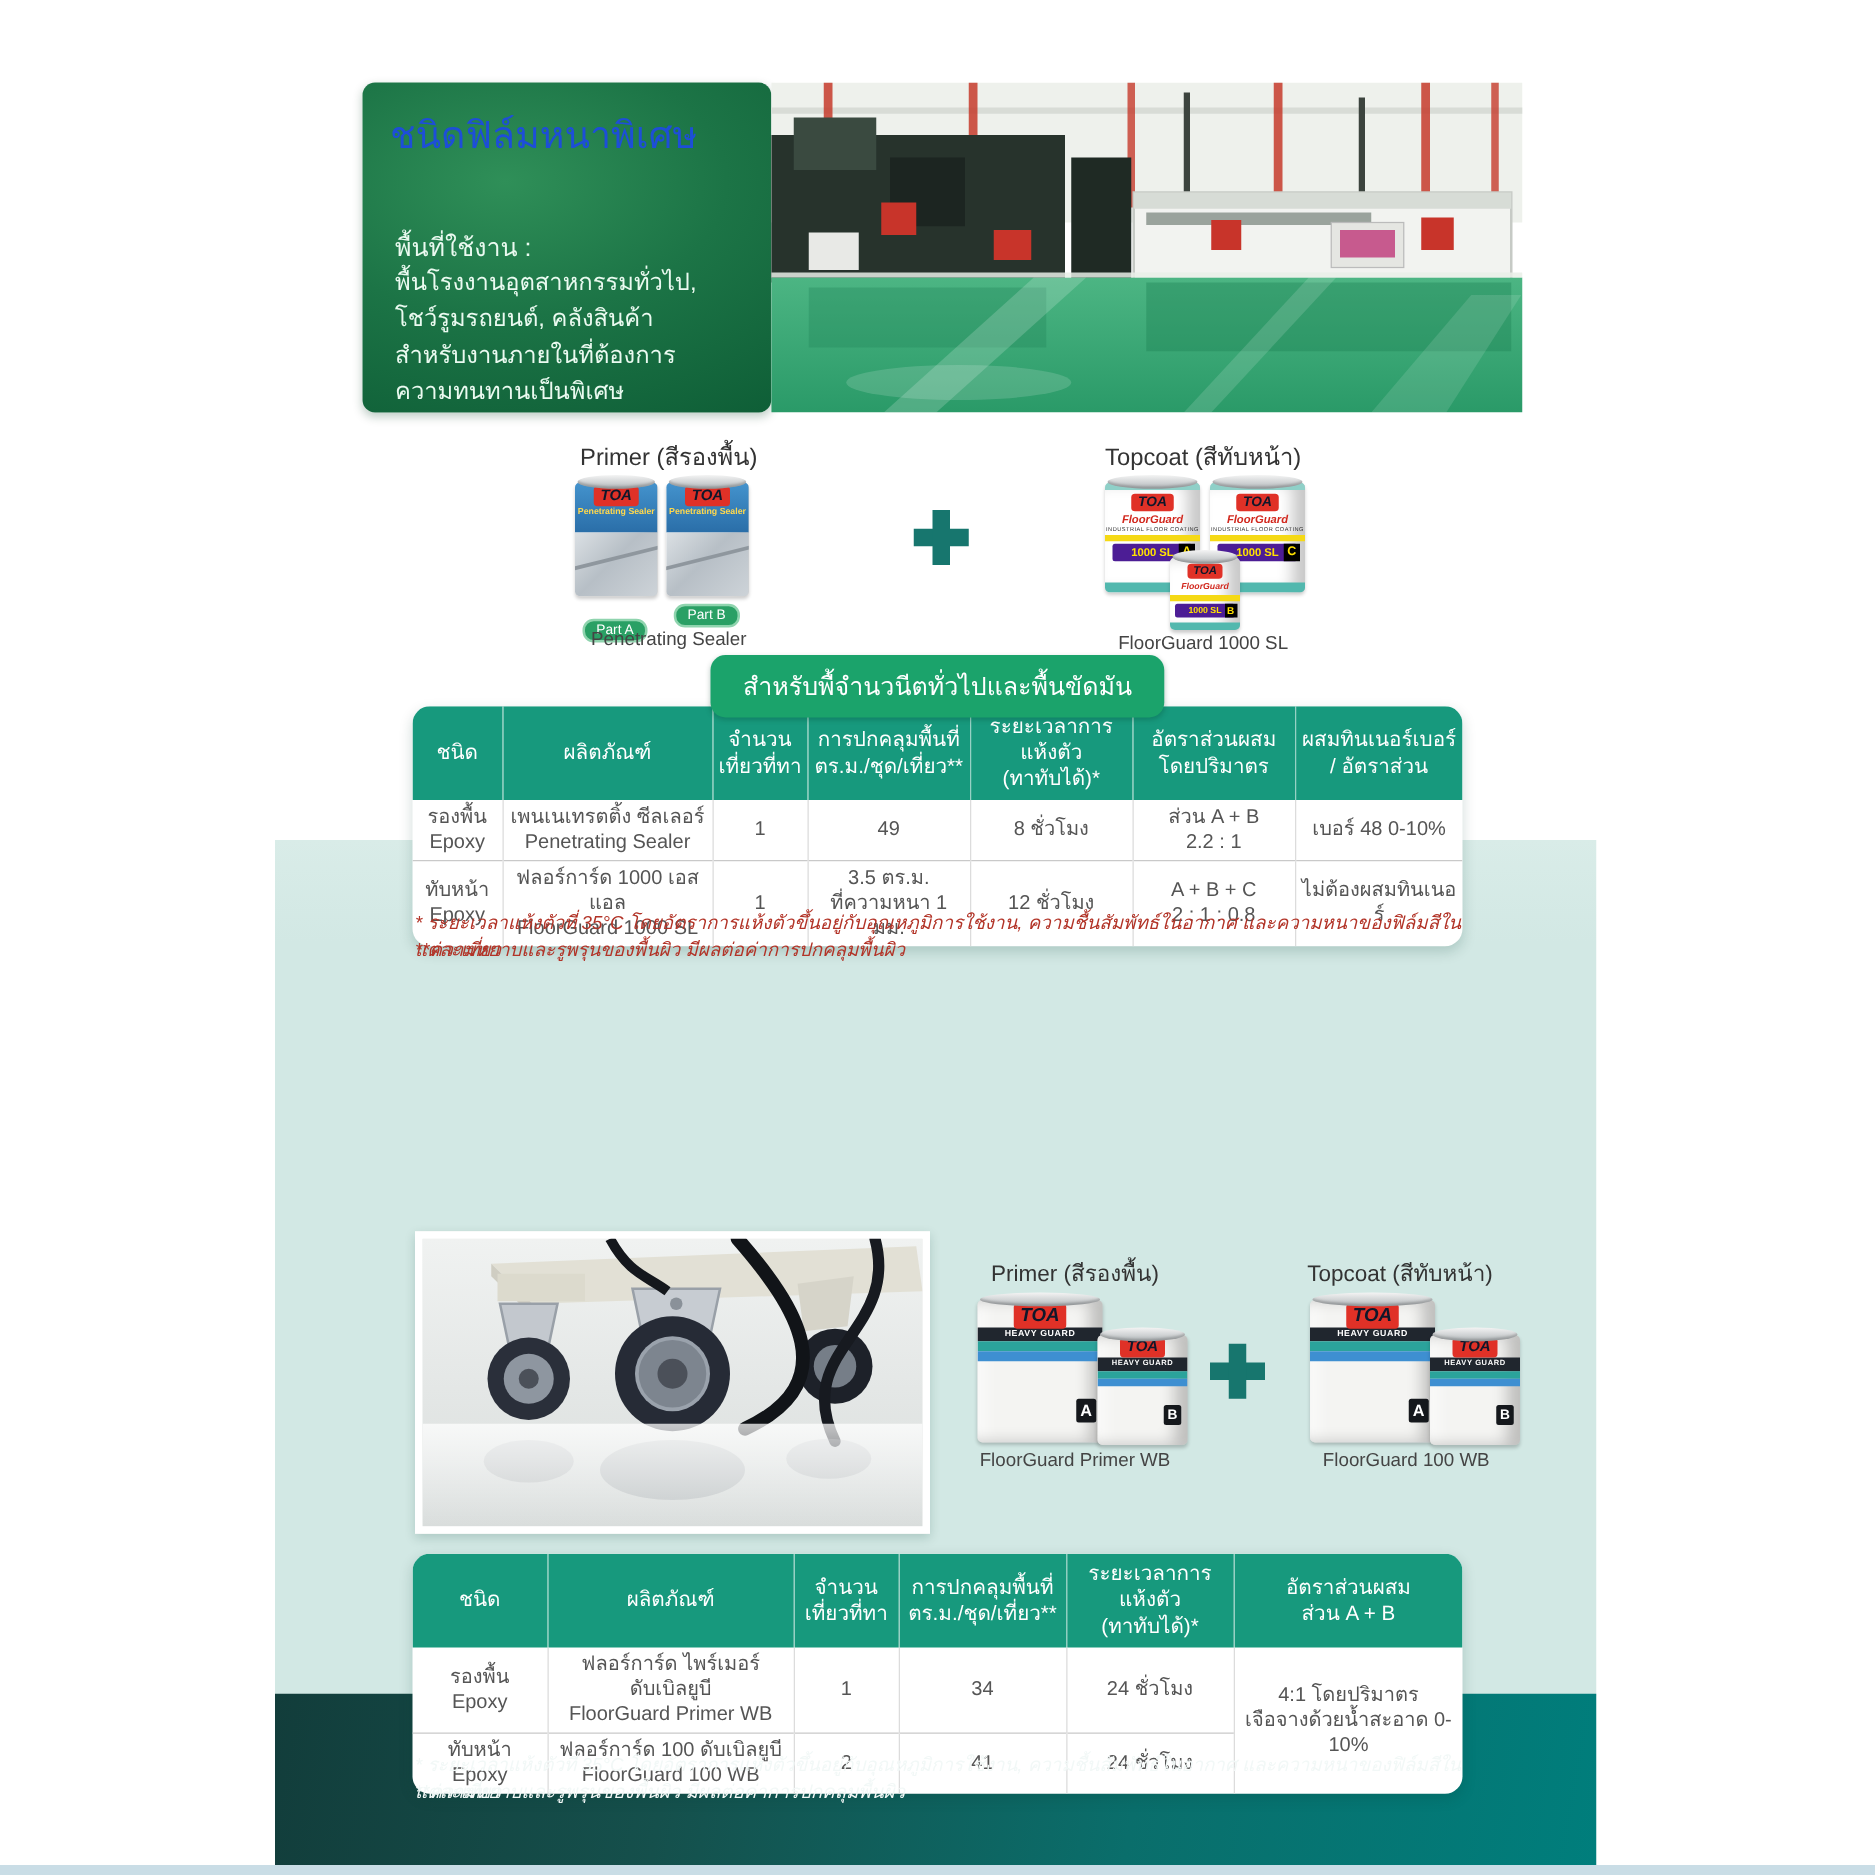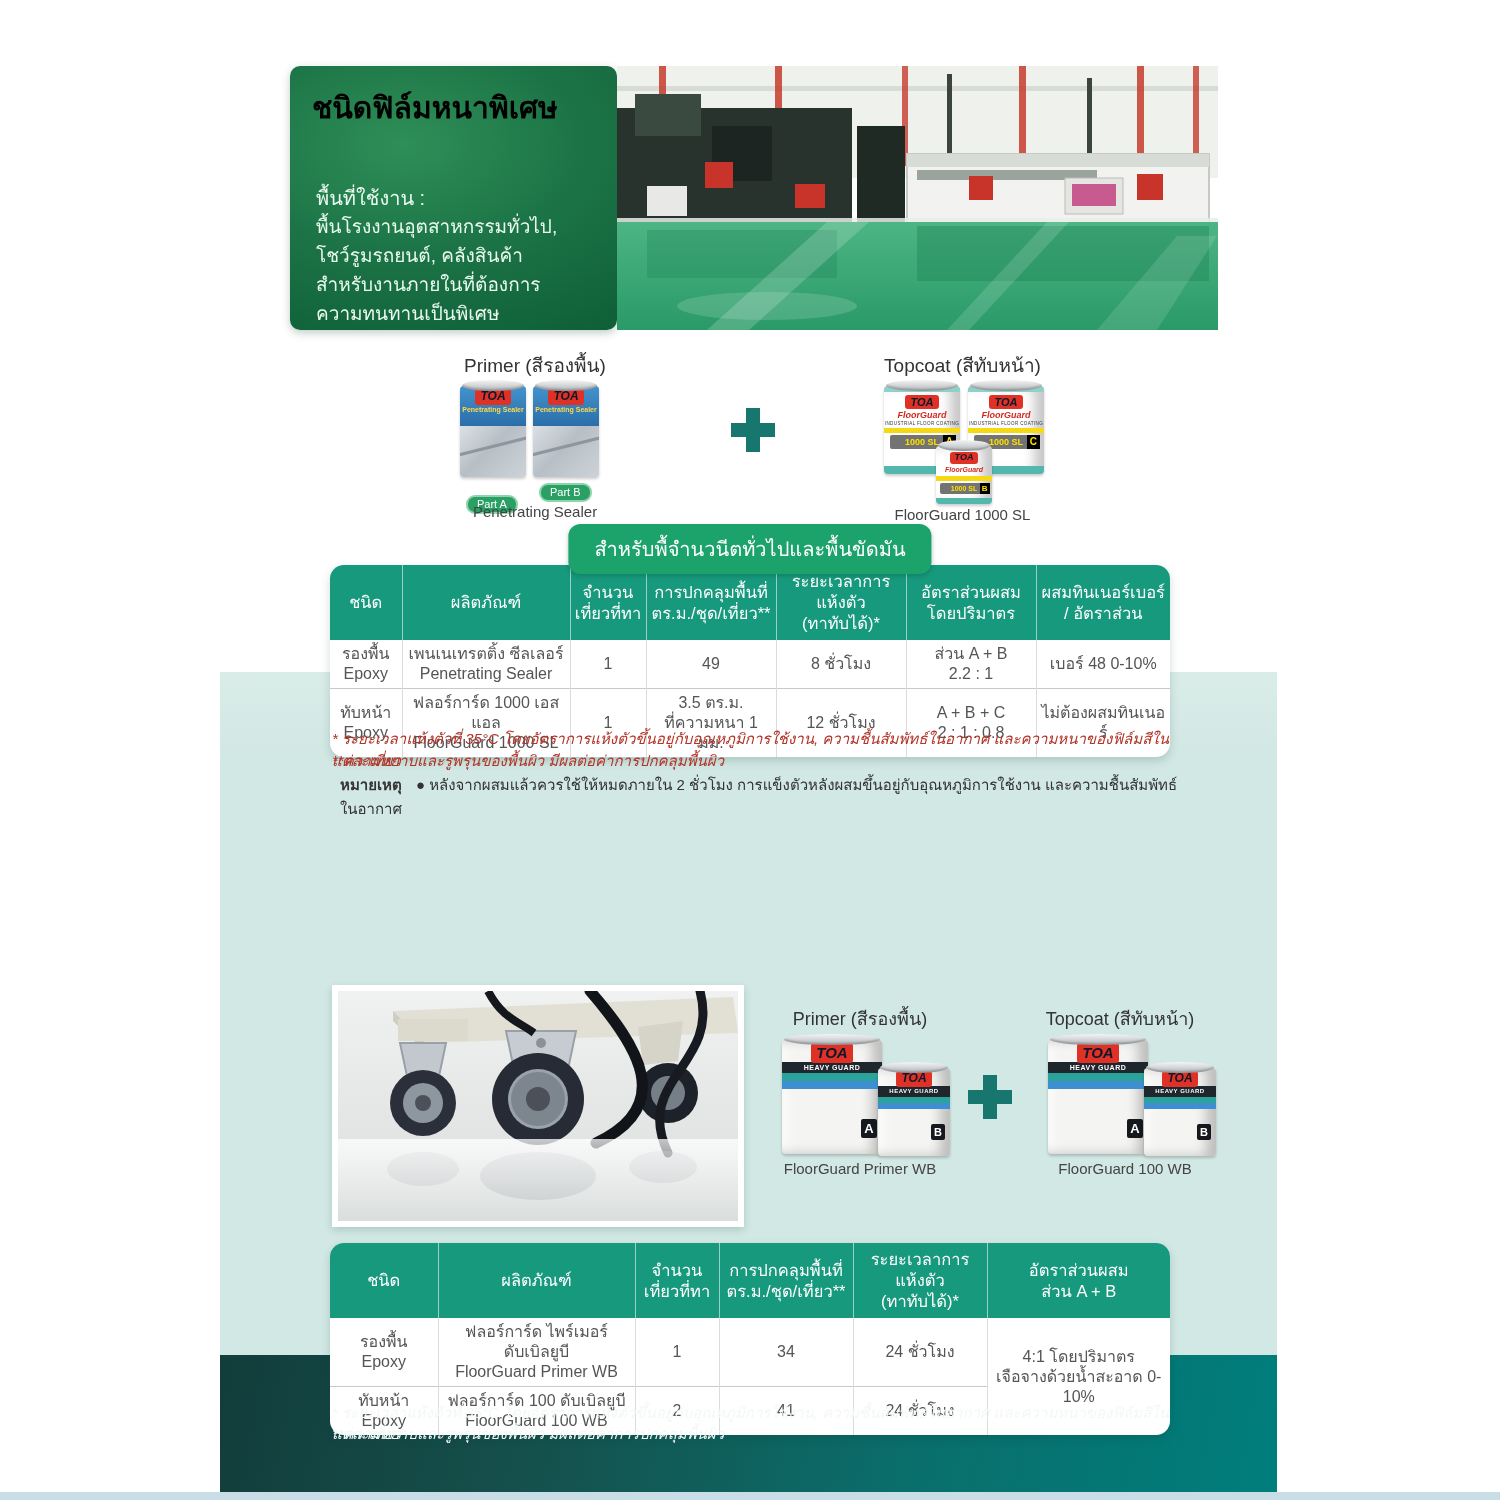--- a/index.html
+++ b/index.html
@@ -11,21 +11,21 @@
   
   .pale-bg{left:220px;top:672px;width:1057px;height:685px;background:linear-gradient(180deg,#d9ece8 0%,#d2e8e4 12%,#d2e8e4 100%);}
   .footer-band{left:220px;top:1355px;width:1057px;height:137px;
                background:linear-gradient(100deg,#123d3b 0%,#15504c 30%,#0a6e6b 65%,#007e7c 100%);}
   .bottom-strip{left:0;top:1492px;width:1500px;height:8px;background:#c9dde6;}
 
   
   .hero-banner{left:290px;top:66px;width:327px;height:264px;border-radius:10px;
     background:radial-gradient(120% 90% at 35% 30%, #2f8f58 0%, #1c7446 45%, #0d5c35 100%);
     box-shadow:0 3px 8px rgba(0,60,30,.25);} 
-  .hero-t1{left:312px;top:84px;width:290px;font-size:30px;font-weight:bold;color:#000000;}
+  .hero-t1{left:312px;top:84px;width:290px;font-size:30px;font-weight:normal;color:#1d4ed8;}
   .hero-t2{left:312px;top:124px;width:288px;font-size:36px;font-weight:bold;font-style:italic;color:#f3e014;text-align:right;}
   .hero-usage-h{left:316px;top:182px;font-size:20px;color:#eafaf0;}
   .hero-usage{left:316px;top:212px;width:290px;font-size:19px;line-height:29px;color:#eafaf0;}
 
   
   .factory-photo{left:617px;top:66px;width:601px;height:264px;}
   .caster-photo{left:332px;top:985px;width:400px;height:230px;border:6px solid #ffffff;
                 box-shadow:0 3px 8px rgba(0,60,50,.18);background:#e9ecea;}
 
   
@@ -47,21 +47,21 @@
   .ps-blue{height:44%;background:linear-gradient(#4493cd,#2a6ea8);text-align:center;}
   .ps-name{color:#ffd84d;font-size:7px;font-weight:bold;line-height:9px;}
   .ps-floor{height:56%;background:linear-gradient(135deg,#dbe0e4 0%,#b7bfc6 45%,#cdd3d8 100%);position:relative;}
   .ps-floor::after{content:"";position:absolute;left:-10%;top:38%;width:120%;height:3px;background:#8f979e;transform:rotate(-14deg);}
   
   .fg-body{background:#fdfdfc;text-align:center;}
   .fg-teal-top{height:6px;background:#8fd0c8;}
   .fg-name{color:#d2281e;font-weight:bold;font-style:italic;font-size:9px;line-height:11px;}
   .fg-sub{font-size:4.5px;color:#333;letter-spacing:.4px;line-height:6px;}
   .fg-yellow{height:5px;background:#f5d915;margin:1px 0;}
-  .fg-plate{position:relative;margin:2px auto 16px;width:84%;background:#737373;color:#ffe100;
+  .fg-plate{position:relative;margin:2px auto 16px;width:84%;background:#4c1d95;color:#ffe100;
             font-weight:bold;font-size:9px;line-height:14px;border-radius:2px;}
   .fg-letter{position:absolute;right:-2px;top:0;width:13px;height:14px;background:#000;color:#ffe100;
              font-size:10px;font-weight:bold;line-height:14px;}
   .fg-bottom{position:absolute;bottom:0;left:0;right:0;height:8px;background:#52b8ae;}
   .hg-dark{height:11px;background:#20262e;color:#fff;text-align:center;font-weight:bold;font-size:7px;line-height:11px;letter-spacing:.5px;}
   .hg-teal{height:8px;background:#2ba39b;}
   .hg-blue{height:8px;background:#3e8fd1;}
   .hg-letter{position:absolute;right:5px;bottom:16px;width:16px;height:19px;background:#15181c;color:#fff;
              font-weight:bold;font-size:13px;line-height:19px;text-align:center;border-radius:2px;}
   .part-pill{background:#2aa065;border:2px solid #8fd4ae;color:#fff;font-size:11px;line-height:13px;
@@ -266,24 +266,20 @@
 2 : 1 : 0.8</td>
         <td class="pre">ไม่ต้องผสมทินเนอร์</td>
       </tr>
     </tbody>
       </table>
   </div>
   <div class="abs badge-pill" style="left:750px;top:524px;transform:translateX(-50%);z-index:5;">สำหรับพื้จำนวนีตทั่วไปและพื้นขัดมัน</div>
 
   <div class="abs fn-red" style="left:332px;top:728px;width:850px;">* ระยะเวลาแห้งตัวที่ 35°C โดยอัตราการแห้งตัวขึ้นอยู่กับอุณหภูมิการใช้งาน, ความชื้นสัมพัทธ์ในอากาศ และความหนาของฟิล์มสีในแต่ละเที่ยว</div>
   <div class="abs fn-red" style="left:332px;top:750px;width:850px;">**ความหยาบและรูพรุนของพื้นผิว มีผลต่อค่าการปกคลุมพื้นผิว</div>
-  <div class="abs fn-note" style="left:340px;top:773px;width:850px;">
-    <b>หมายเหตุ</b>
-    <span>● หลังจากผสมแล้วควรใช้ให้หมดภายใน 2 ชั่วโมง การแข็งตัวหลังผสมขึ้นอยู่กับอุณหภูมิการใช้งาน และความชื้นสัมพัทธ์ในอากาศ</span>
-  </div>
 
 
   <svg class="abs caster-photo" viewBox="0 0 400 230" preserveAspectRatio="none">
     <defs>
       <linearGradient id="gfloor2" x1="0" y1="0" x2="0" y2="1">
         <stop offset="0" stop-color="#f0f2f1"></stop>
           <stop offset="1" stop-color="#d9dddc"></stop>
       </linearGradient>
       <linearGradient id="sheen" x1="0" y1="0" x2="0" y2="1">
         <stop offset="0" stop-color="#ffffff" stop-opacity=".75"></stop>

